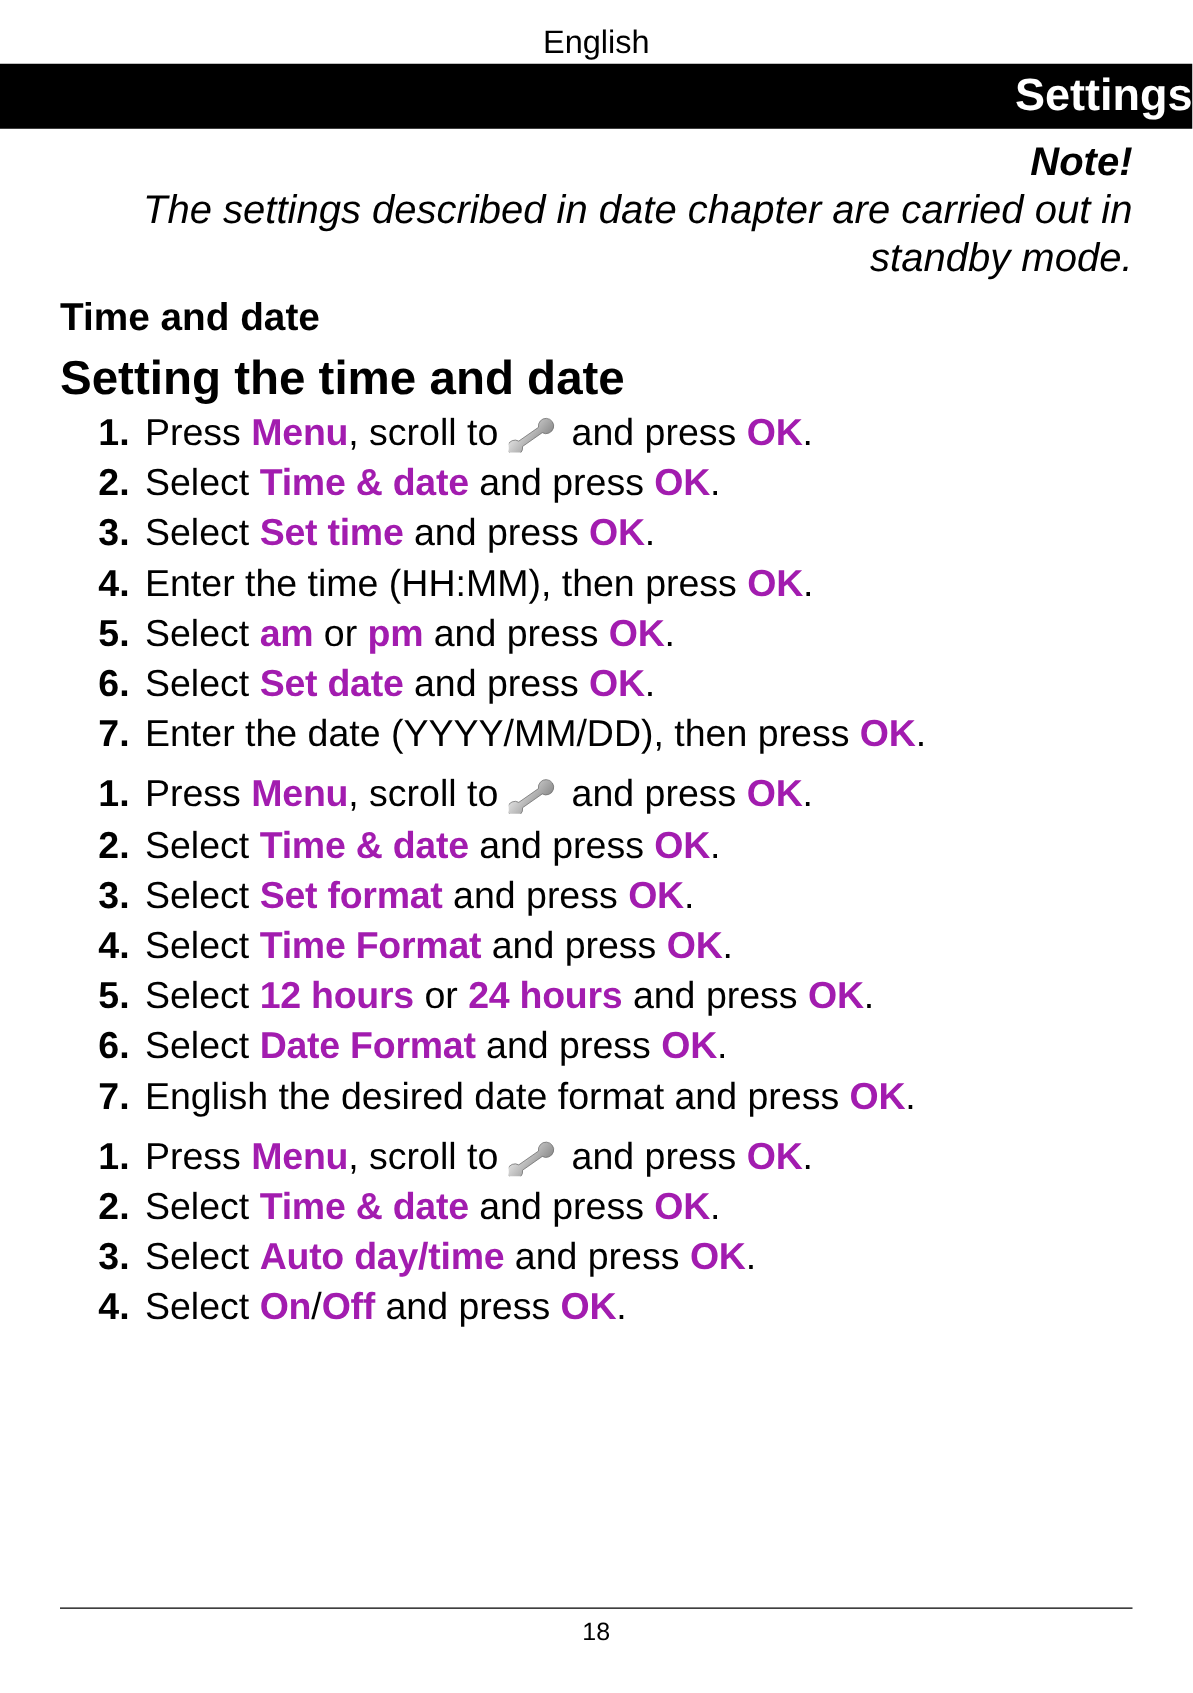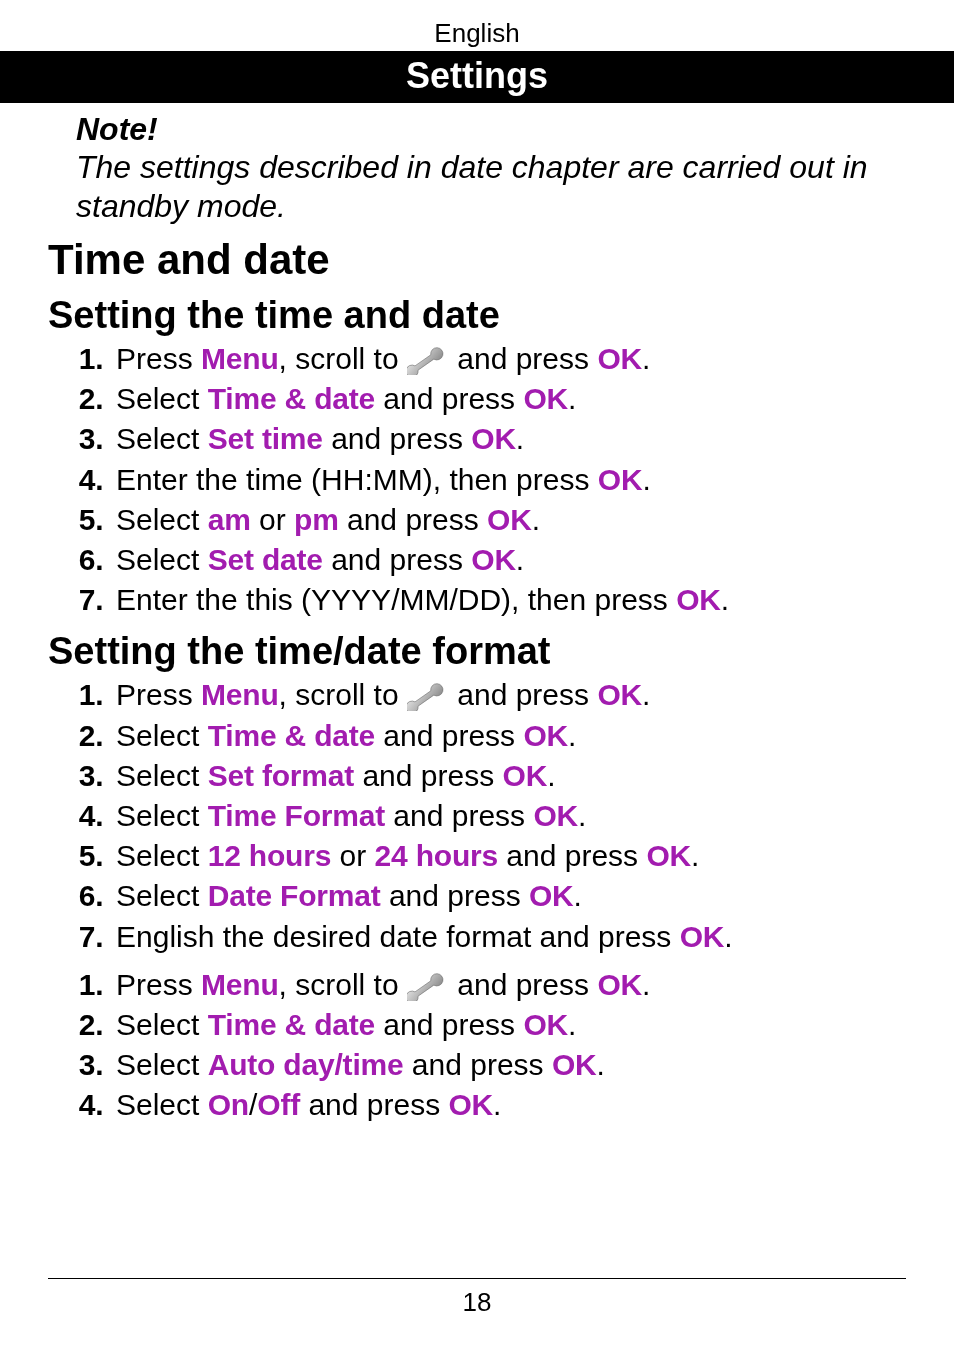--- a/index.html
+++ b/index.html
@@ -18,42 +18,43 @@
   }
   .lang {
     text-align: center;
     font-size: 26px;
     font-weight: 400;
     margin-bottom: 2px;
   }
   .settings-bar {
     background: #000;
     color: #fff;
-    text-align: center;
+    text-align: right;
     font-size: 36px;
     font-weight: 700;
     padding: 4px 0 6px 0;
     margin: 0 -48px 8px -48px;
   }
   .note-block {
     padding-left: 28px;
     margin-bottom: 10px;
+    text-align: right;
   }
   .note-title {
     font-style: italic;
     font-weight: 700;
     font-size: 32px;
   }
   .note-body {
     font-style: italic;
     font-size: 32px;
     line-height: 1.22;
   }
   .h2 {
-    font-size: 42px;
+    font-size: 31px;
     font-weight: 700;
     margin: 10px 0 6px 0;
   }
   .h3 {
     font-size: 38px;
     font-weight: 700;
     margin: 10px 0 2px 0;
   }
   ol.steps {
     margin: 0 0 8px 0;
@@ -90,21 +91,21 @@
     left: 48px;
     right: 48px;
     bottom: 36px;
     text-align: center;
   }
   .footer-line {
     border-top: 1px solid #000;
     margin-bottom: 8px;
   }
   .page-num {
-    font-size: 26px;
+    font-size: 20px;
   }
 </style>
 </head>
 <body>
 
 <div class="page">
 
   <div class="lang">English</div>
   <div class="settings-bar">Settings</div>
 
@@ -143,25 +144,24 @@
     <li>
       <span>Enter the time (HH:MM), then press </span><span class="menu-word">OK</span><span>.</span>
     </li>
     <li>
       <span>Select </span><span class="menu-word">am</span><span> or </span><span class="menu-word">pm</span><span> and press </span><span class="menu-word">OK</span><span>.</span>
     </li>
     <li>
       <span>Select </span><span class="menu-word">Set date</span><span> and press </span><span class="menu-word">OK</span><span>.</span>
     </li>
     <li>
-      <span>Enter the this (YYYY/MM/DD), then press </span><span class="menu-word">OK</span><span>.</span>
+      <span>Enter the date (YYYY/MM/DD), then press </span><span class="menu-word">OK</span><span>.</span>
     </li>
   </ol>
 
-  <div class="h3">Setting the time/date format</div>
   <ol class="steps">
     <li>
       <span>Press </span><span class="menu-word">Menu</span><span>, scroll to </span>
       <span class="icon-wrench">
         <svg viewBox="0 0 48 34">
             <g transform="rotate(-35 24 17)">
               <path d="M8 14 a7 7 0 1 0 0 6 l22 0 a7 7 0 1 0 0 -6 z" fill="url(#g1)" stroke="#666" stroke-width="0.6"></path>
             </g>
           </svg>
       </span>

